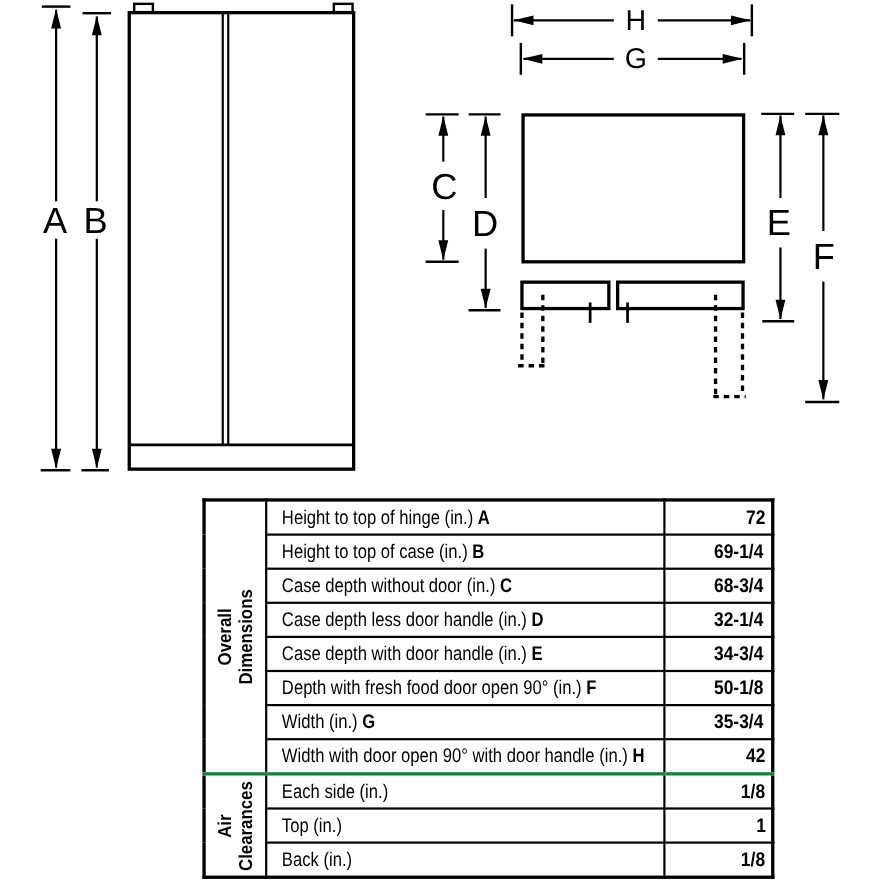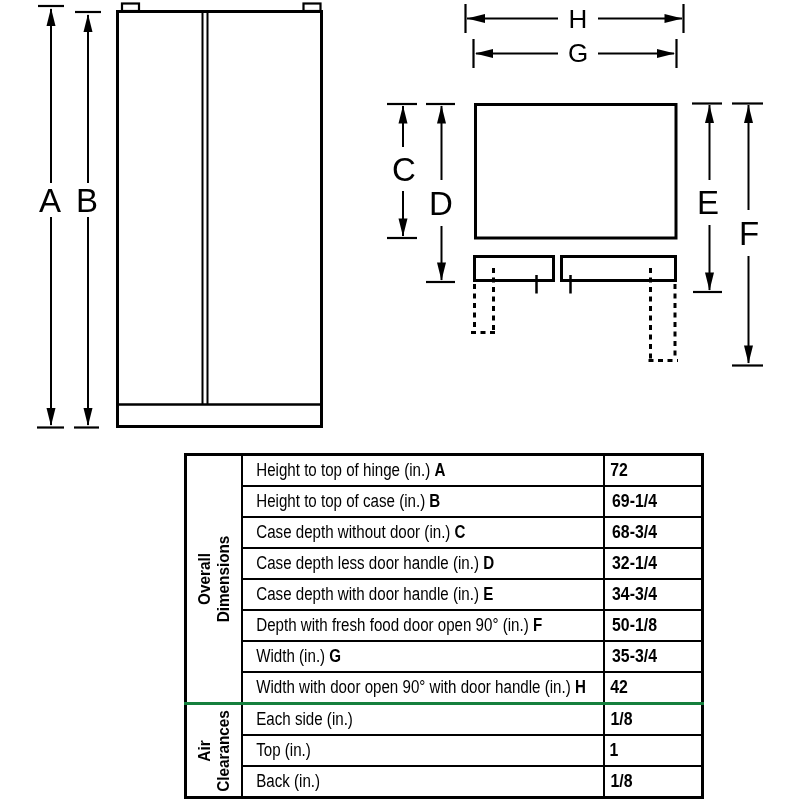--- a/index.html
+++ b/index.html
@@ -31,21 +31,21 @@
   th.vhead { position:relative; width:46px; }
   th.vhead .vtxt { position:absolute; top:50%; left:50%;
                    transform:translate(-50%,-50%) rotate(-90deg) scaleX(0.9);
                    font-weight:bold; font-size:17px; line-height:1.12;
                    text-align:center; white-space:nowrap; }
   td.c-label { width:352px; }
   td.c-label .lbl { display:inline-block; white-space:nowrap; font-size:18px;
                     transform:scaleX(0.84); transform-origin:0 50%;
                     padding-left:11px; }
   td.c-label .lbl b { margin-left:5px; }
-  td.c-value { width:88px; text-align:left;text-decoration:underline; }
+  td.c-value { width:88px; text-align:right;text-decoration:underline; }
   td.c-value .val { display:inline-block; white-space:nowrap; font-size:18px; font-weight:bold;
                     transform:scaleX(0.88); }
 </style>
 </head>
 <body>
 
 <div class="canvas">
 
   <svg class="diagram" width="800" height="450" viewBox="0 0 800 450">
 

